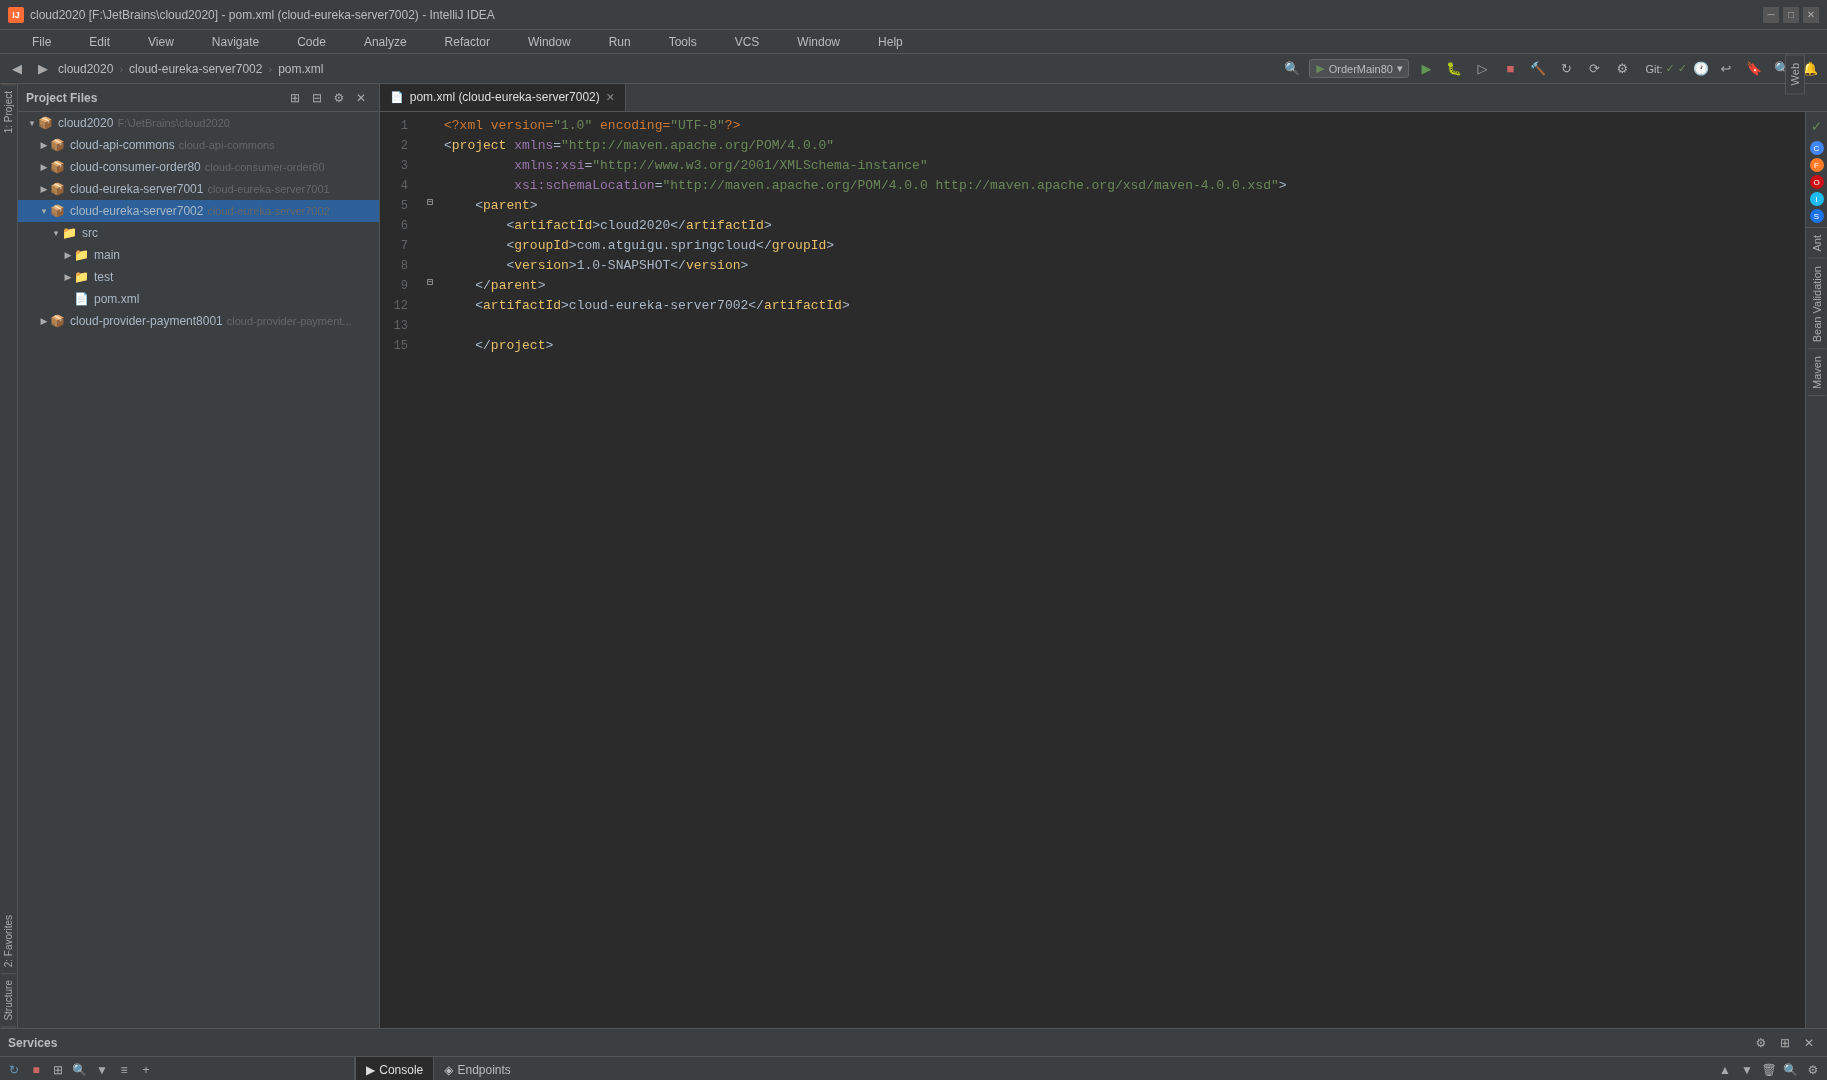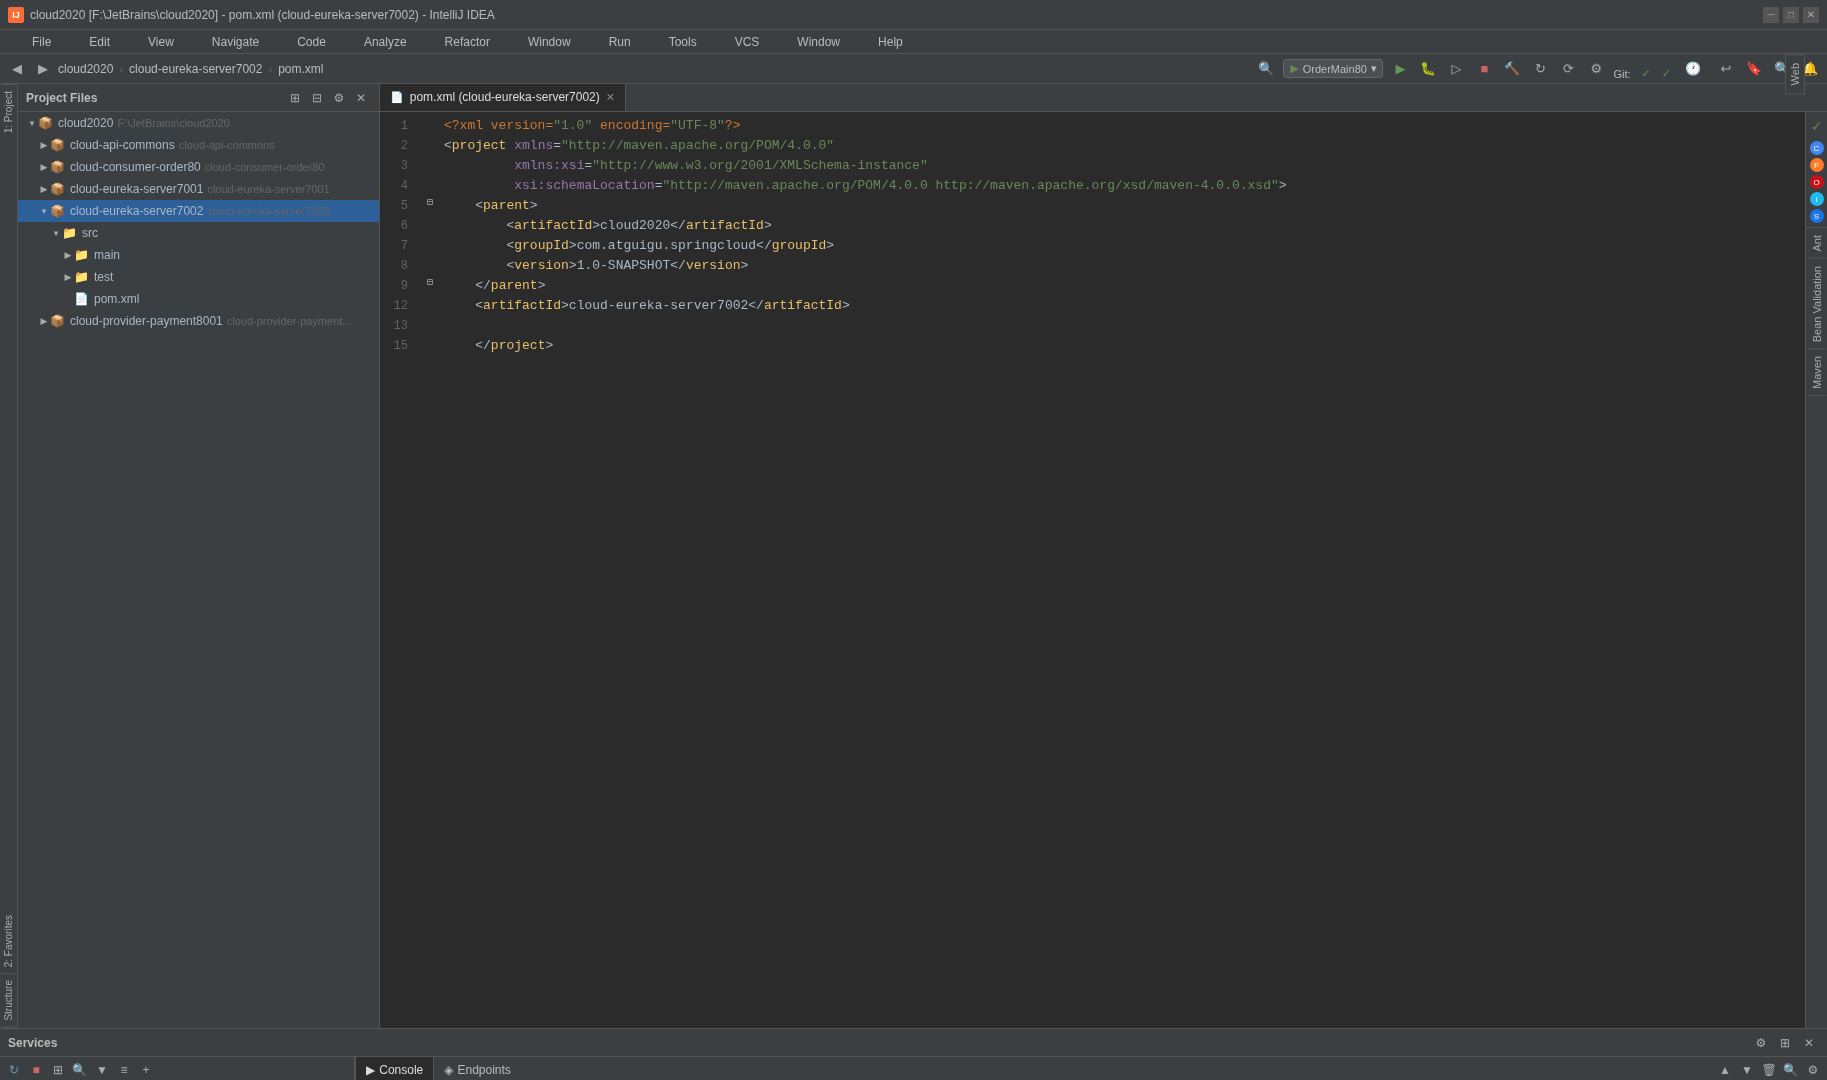--- a/index.html
+++ b/index.html
@@ -40,21 +40,21 @@
       display: flex;
       align-items: center;
       padding: 0 6px;
       border-bottom: 1px solid #555;
       gap: 4px;
     }
     .breadcrumb-item { font-size: 12px; color: #bbb; }
     .breadcrumb-sep { color: #666; font-size: 11px; margin: 0 2px; }
     .nav-icon-btn { width: 22px; height: 22px; background: none; border: none; color: #aaa; cursor: pointer; font-size: 13px; display: flex; align-items: center; justify-content: center; }
     .run-config { display: flex; align-items: center; background: #4c5052; border: 1px solid #666; padding: 2px 6px; border-radius: 3px; gap: 4px; cursor: pointer; font-size: 11px; color: #bbb; }
-    .git-status { display: flex; align-items: flex-end; gap: 11px; color: #bbb; font-size: 11px; }
+    .git-status { display: flex; align-items: center; gap: 3px; color: #bbb; font-size: 11px; margin-left: 6px; }
 
     
     #main-layout {
       display: flex;
       height: calc(100vh - 54px - 30px);
     }
 
     
     #sidebar {
       width: 380px;

